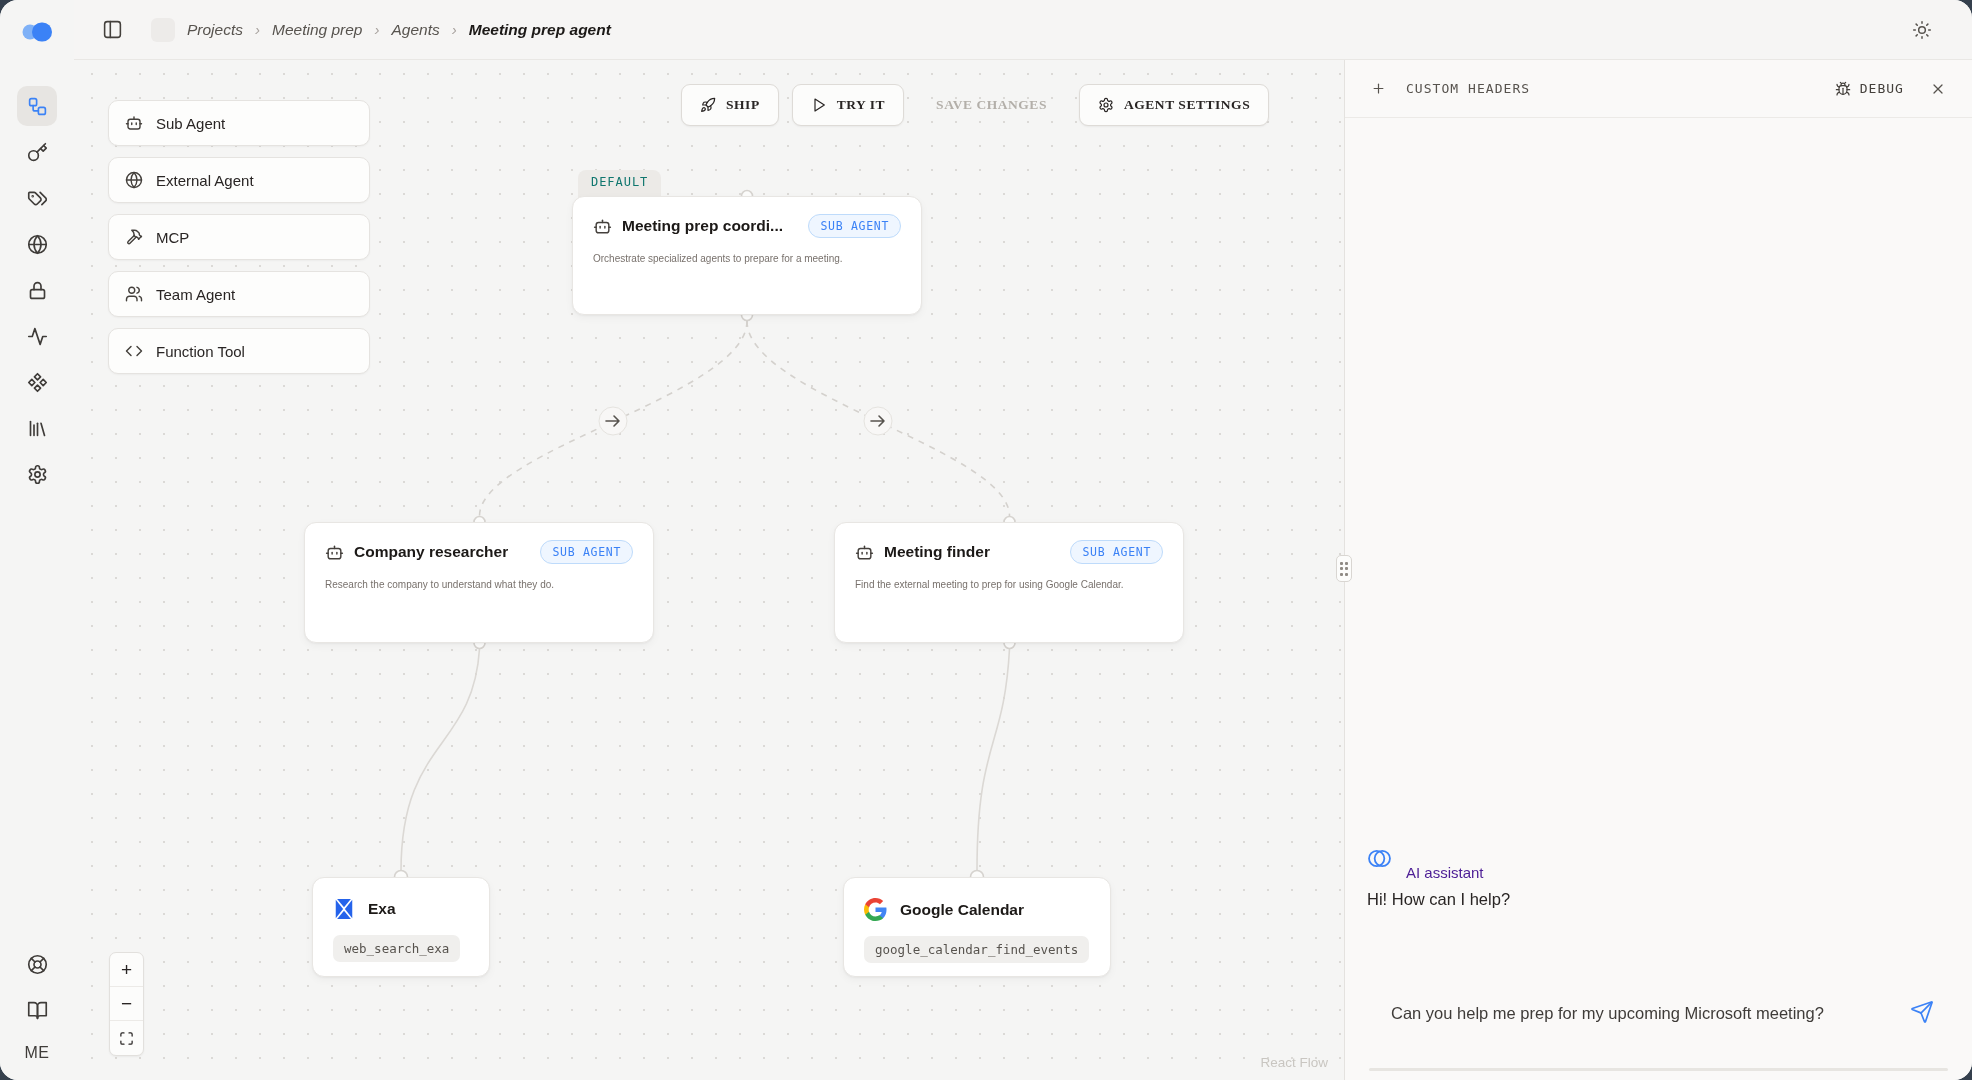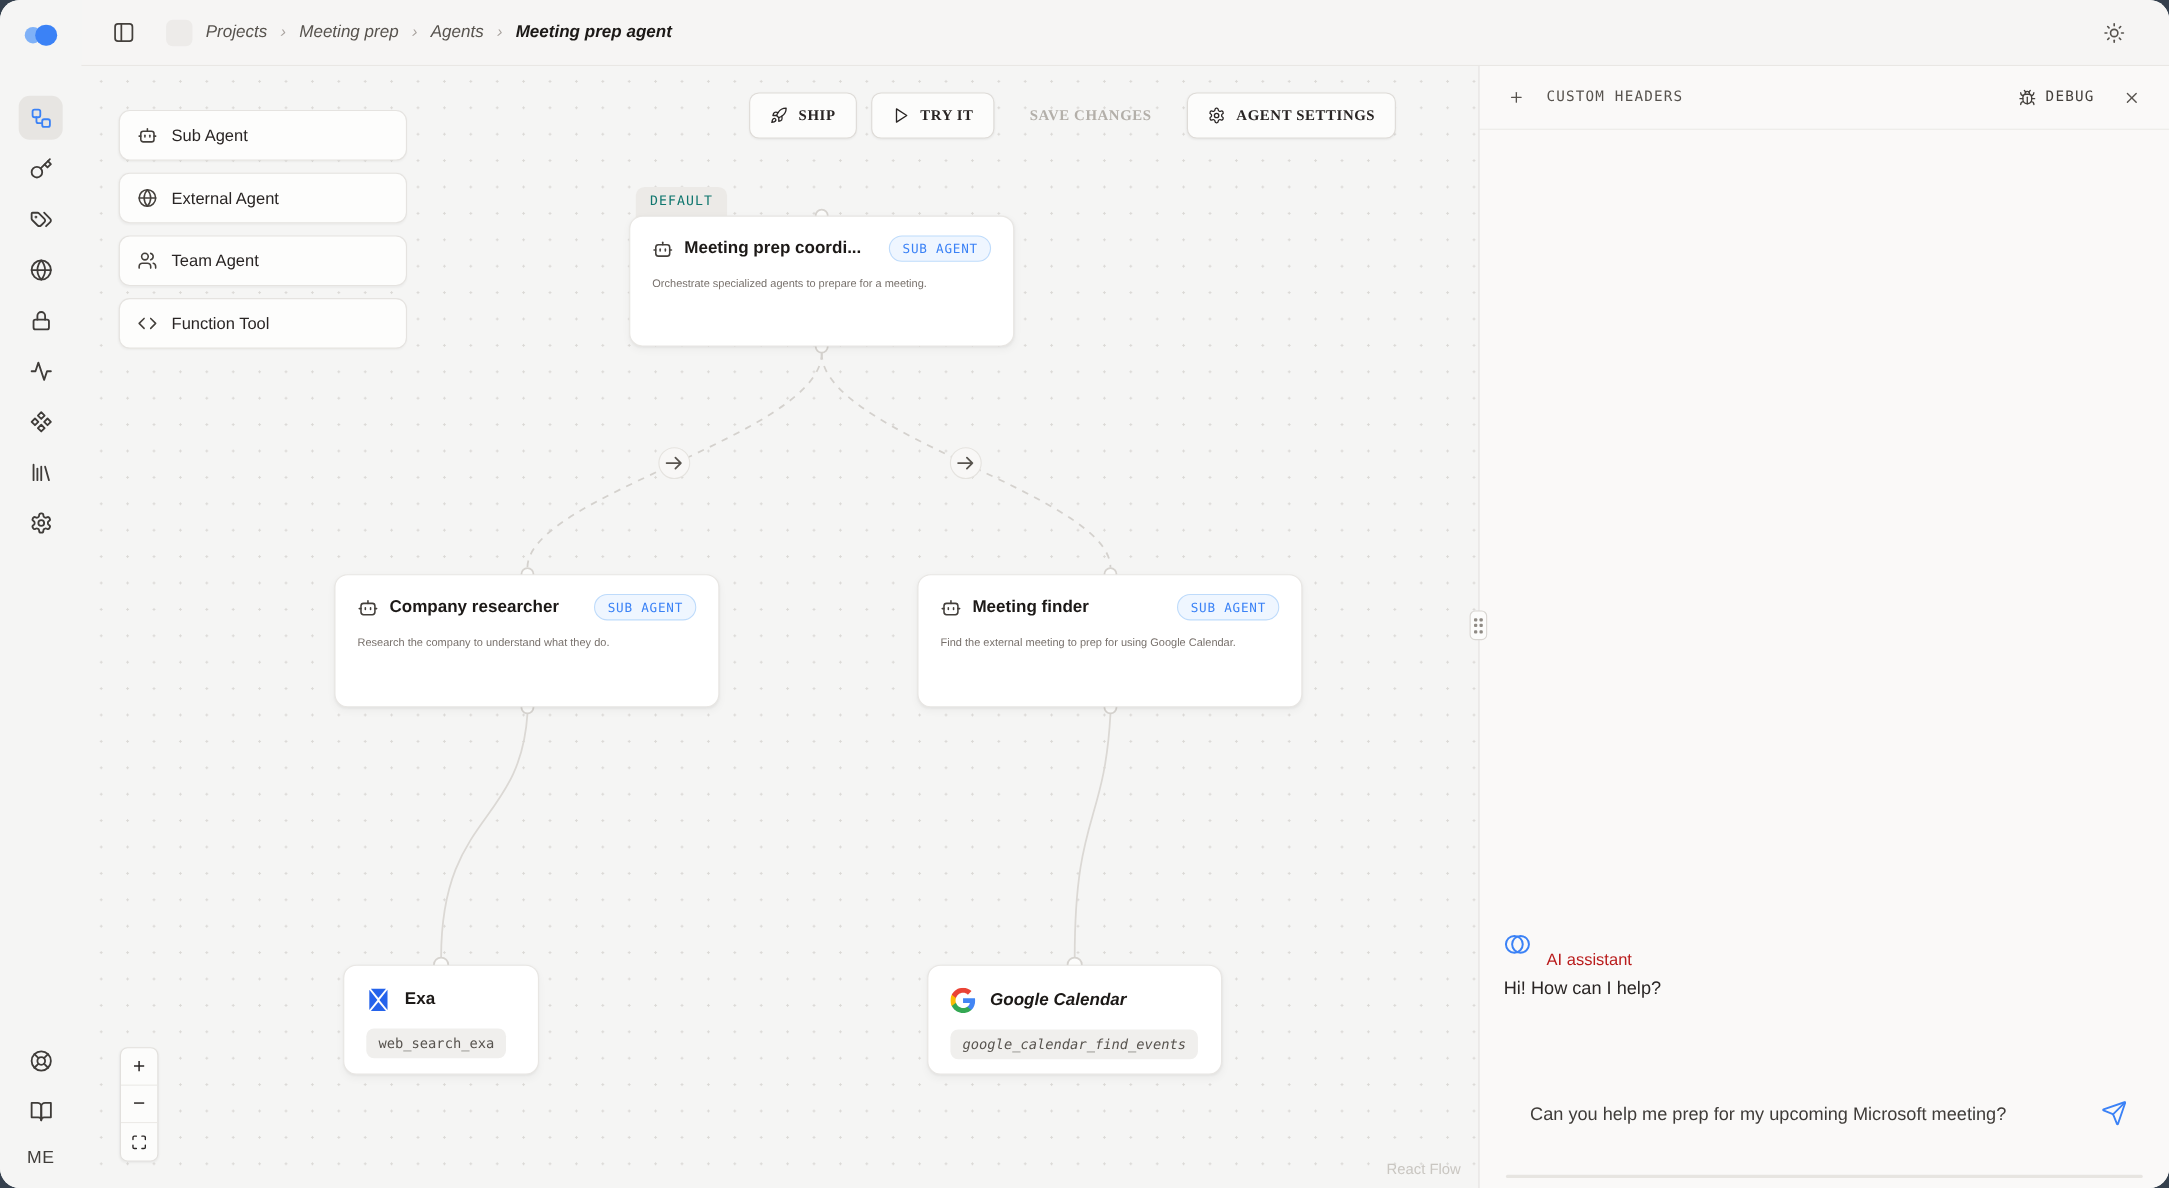--- a/index.html
+++ b/index.html
@@ -129,21 +129,21 @@
   .ph-left { display:flex; align-items:center; gap:20px; cursor:pointer;text-align:center; }
   .ph-left svg { width:15px; height:15px; stroke:#57534e; fill:none; stroke-width:1.9; stroke-linecap:round; }
   .ph-right { margin-left:auto; display:flex; align-items:center; gap:26px; }
   .debug-btn { display:flex; align-items:center; gap:9px; color:#44403c; cursor:pointer; }
   .debug-btn svg { width:16px; height:16px; stroke:#44403c; fill:none; stroke-width:1.8; stroke-linecap:round; stroke-linejoin:round; }
   .close-btn { color:#57534e; cursor:pointer; display:flex; }
   .close-btn svg { width:16px; height:16px; stroke:#57534e; fill:none; stroke-width:1.9; stroke-linecap:round; }
   .panel-body { flex:1; position:relative; }
   .assistant-row { position:absolute; left:21px; top:718px; display:flex; align-items:center; gap:13px; }
   .assistant-row svg { width:27px; height:27px; stroke:#3b82f6; fill:none; stroke-width:1.6; }
-  .assistant-name { font-size:15px; color:#b91c1c;margin-top:28px; }
+  .assistant-name { font-size:15px; color:#4c1d95;margin-top:28px; }
   .greeting { position:absolute; left:22px; top:772px; font-size:16.5px; color:#292524; }
   .chat-input-wrap { position:absolute; left:24px; right:24px; top:866px; }
   .chat-input {
     padding:16px 60px 14px 22px; font-size:16.5px; line-height:1.6; color:#3f3c39;
     min-height:76px; cursor:text;
   }
   .send-btn { position:absolute; right:14px; top:16px; cursor:pointer; display:flex; }
   .send-btn svg { width:24px; height:24px; stroke:#3b82f6; fill:none; stroke-width:1.7; stroke-linecap:round; stroke-linejoin:round; }
   .chat-divider { height:3px; border-radius:2px; background:#e7e5e1; margin:8px 0 0; }
 </style>
@@ -318,20 +318,28 @@
           <div class="pal-item">
             <svg viewBox="0 0 24 24">
                 <circle cx="12" cy="12" r="10"></circle>
                 <path d="M2 12h20"></path>
                 <path d="M12 2a15.3 15.3 0 0 1 4 10 15.3 15.3 0 0 1-4 10 15.3 15.3 0 0 1-4-10 15.3 15.3 0 0 1 4-10z"></path>
               </svg>
             <span>External Agent</span>
           </div>
           <div class="pal-item">
             <svg viewBox="0 0 24 24">
+                <path d="m15 12-8.4 8.4a1.7 1.7 0 1 1-2.4-2.4L12.6 9.6"></path>
+                <path d="m18 15 4-4"></path>
+                <path d="m21.5 11.5-1.9-1.9a2 2 0 0 1-.6-1.4V7l-2.3-2.3a6 6 0 0 0-4.2-1.7L9 3l.9.8A6.2 6.2 0 0 1 12 8.4V10l2 2h1.2a2 2 0 0 1 1.4.6l1.9 1.9"></path>
+              </svg>
+            <span>MCP</span>
+          </div>
+          <div class="pal-item">
+            <svg viewBox="0 0 24 24">
                 <path d="M16 21v-2a4 4 0 0 0-4-4H6a4 4 0 0 0-4 4v2"></path>
                 <circle cx="9" cy="7" r="4"></circle>
                 <path d="M22 21v-2a4 4 0 0 0-3-3.87"></path>
                 <path d="M16 3.13a4 4 0 0 1 0 7.75"></path>
               </svg>
             <span>Team Agent</span>
           </div>
           <div class="pal-item">
             <svg viewBox="0 0 24 24">
                 <polyline points="16 18 22 12 16 6"></polyline>
@@ -425,21 +433,21 @@
               <path d="M3 2 L11 12 L3 22 Z" fill="#2563eb"></path>
               <path d="M21 2 L13 12 L21 22 Z" fill="#2563eb"></path>
               <path d="M4.5 1 L12 10 L19.5 1 Z" fill="#2563eb"></path>
               <path d="M4.5 23 L12 14 L19.5 23 Z" fill="#2563eb"></path>
             </svg>
             <span class="tool-title">Exa</span>
           </div>
           <span class="tool-pill">web_search_exa</span>
         </div>
 
-        <div class="node tool-node" style="left:769px; top:817px; width:268px; height:100px;font-style:italic;">
+        <div class="node tool-node" style="left:769px; top:817px; width:268px; height:100px;">
           <div class="tool-head">
             <svg width="23" height="23" viewBox="0 0 24 24">
               <path fill="#4285F4" d="M23.49 12.27c0-.79-.07-1.54-.19-2.27H12v4.51h6.47c-.29 1.48-1.14 2.73-2.4 3.58v3h3.86c2.26-2.09 3.56-5.17 3.56-8.82z"></path>
               <path fill="#34A853" d="M12 24c3.24 0 5.95-1.08 7.93-2.91l-3.86-3c-1.08.72-2.45 1.16-4.07 1.16-3.13 0-5.78-2.11-6.73-4.96H1.29v3.09C3.26 21.3 7.31 24 12 24z"></path>
               <path fill="#FBBC05" d="M5.27 14.29c-.25-.72-.38-1.49-.38-2.29s.14-1.57.38-2.29V6.62H1.29C.47 8.24 0 10.06 0 12s.47 3.76 1.29 5.38l3.98-3.09z"></path>
               <path fill="#EA4335" d="M12 4.75c1.77 0 3.35.61 4.6 1.8l3.42-3.42C17.95 1.19 15.24 0 12 0 7.31 0 3.26 2.7 1.29 6.62l3.98 3.09c.95-2.85 3.6-4.96 6.73-4.96z"></path>
             </svg>
             <span class="tool-title">Google Calendar</span>
           </div>
           <span class="tool-pill">google_calendar_find_events</span>

